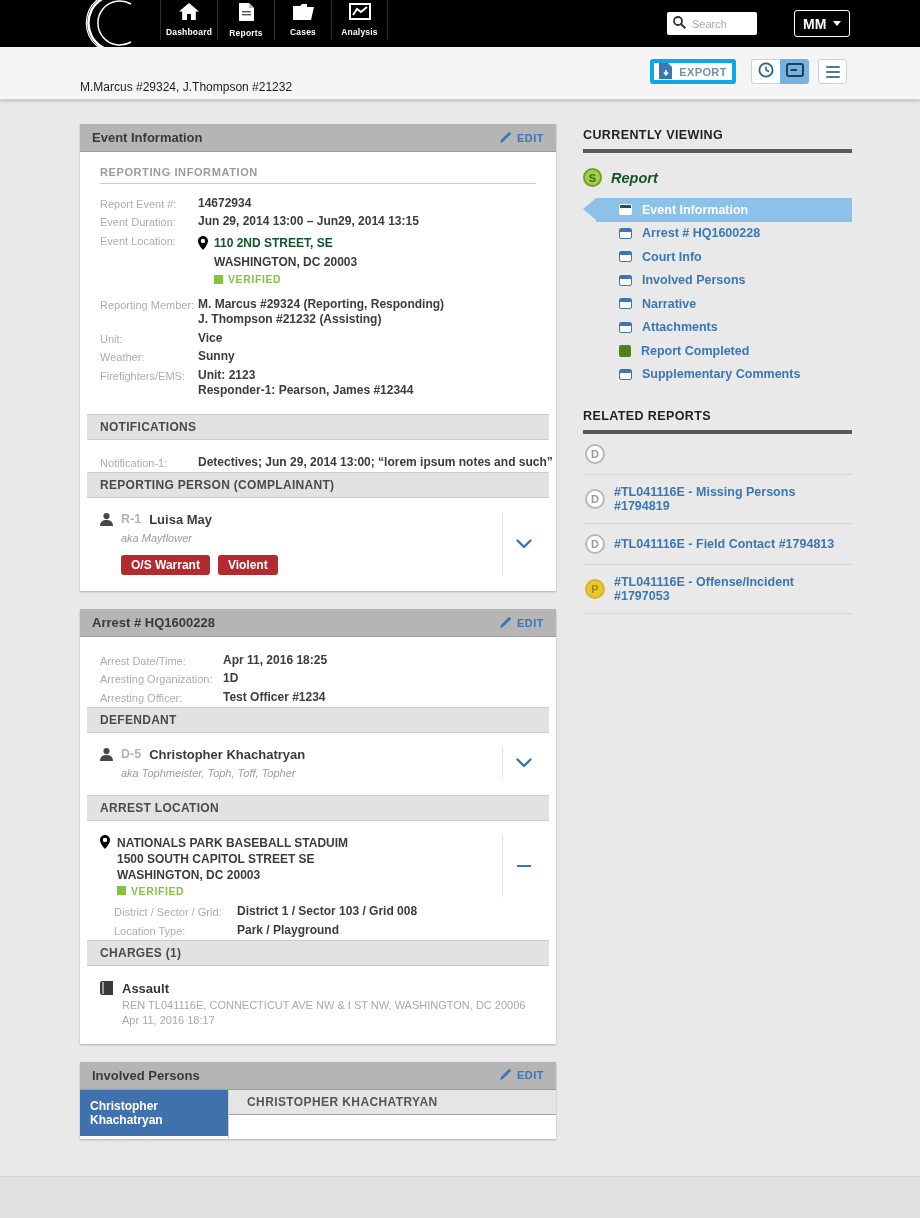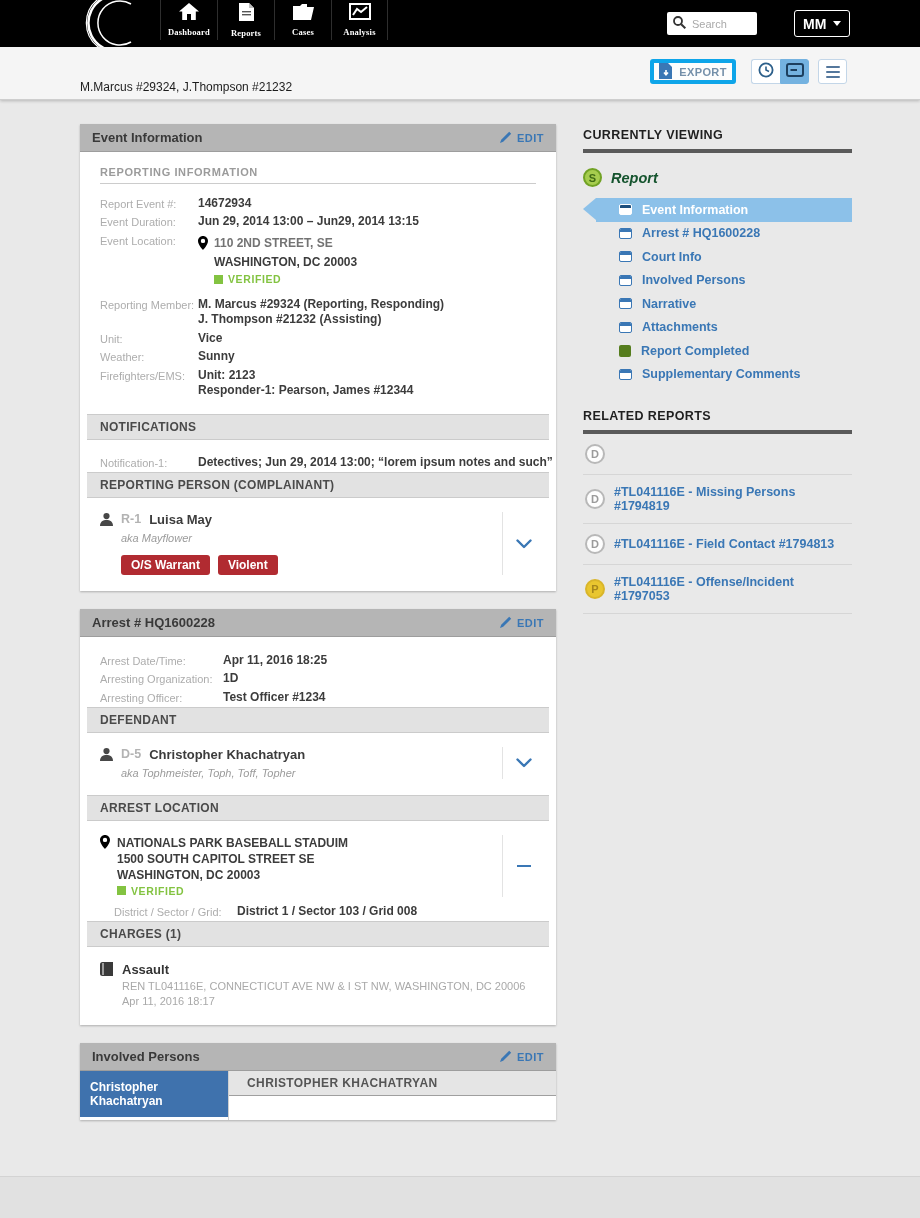--- a/index.html
+++ b/index.html
@@ -6,21 +6,21 @@
   html,body { margin:0; padding:0; }
   body {
     width:920px; height:1218px; position:relative;
     background:#e9e9e9;
     font-family:"Liberation Sans", sans-serif;
     overflow:hidden;
   }
   
   .topbar { height:47px; background:#000; position:relative; overflow:hidden; z-index:10; }
   .logo { position:absolute; left:74px; top:-14px; }
-  .topnav { position:absolute; left:160px; top:0; height:40px; display:flex;font-family:Liberation Serif, serif; }
+  .topnav { position:absolute; left:160px; top:0; height:40px; display:flex; }
   .nav-item { width:57px; display:flex; flex-direction:column; align-items:center; justify-content:center; gap:3px; border-left:1px solid #2e2e2e; color:#fff; cursor:pointer; }
   .nav-item:last-child { border-right:1px solid #2e2e2e; }
   .nav-label { font-size:8.5px; font-weight:bold; letter-spacing:0.2px; }
   .search-box { position:absolute; left:667px; top:12px; width:90px; height:23px; background:#fff; border-radius:2px; display:flex; align-items:center; padding:0 6px; gap:4px; }
   .search-box input { border:none; outline:none; width:100%; font-size:11px; color:#333; font-family:"Liberation Sans",sans-serif; background:transparent; }
   .search-box input::placeholder { color:#a9a9a9; }
   .user-menu { position:absolute; left:794px; top:10px; height:27px; min-width:54px; background:#000; border:1px solid #fff; border-radius:3px; color:#fff; display:flex; align-items:center; justify-content:center; gap:7px; font-weight:bold; font-size:14px; padding:0 8px; cursor:pointer; }
   .caret-down { width:0; height:0; border-left:4.5px solid transparent; border-right:4.5px solid transparent; border-top:5px solid #fff; }
   
   .pageheader { height:53px; background:#f5f5f5; border-bottom:1px solid #cecece; box-shadow:0 1px 3px rgba(0,0,0,0.22); position:relative; z-index:5; }
@@ -40,21 +40,21 @@
   
   .panel { background:#fff; box-shadow:0 1px 2px rgba(0,0,0,0.25); margin-bottom:18px; }
   .panel-header { height:28px; background:#b5b5b5; display:flex; align-items:center; padding:0 12px; border-bottom:1px solid #9d9d9d; }
   .panel-title { font-size:13px; font-weight:bold; color:#393939; flex:1; }
   .edit-link { display:flex; align-items:center; gap:5px; color:#3a77b5; font-size:11px; font-weight:bold; letter-spacing:0.5px; cursor:pointer; }
   .subheader { margin:14px 20px 10px 20px; padding-bottom:5px; border-bottom:1px solid #cccccc; font-size:11px; color:#9b9b9b; letter-spacing:0.6px; font-weight:600; }
   .frow { display:flex; padding:1.5px 0; margin-left:20px; }
   .flabel { flex:0 0 98px; font-size:11px; color:#adadad; padding-top:2px; }
   .flabel.wide { flex:0 0 123px; }
   .fval { font-size:12px; color:#3c3c3c; font-weight:600; line-height:15.5px; }
-  .loc-line1 { display:flex; gap:6px; align-items:flex-start; font-weight:bold; font-size:12px; color:#737373; margin-top:3px; }
+  .loc-line1 { display:flex; gap:6px; align-items:flex-start; font-weight:bold; font-size:12px; color:#14532d; margin-top:3px; }
   .loc-rest { font-weight:bold; font-size:12px; color:#3c3c3c; margin-left:16px; line-height:16px; }
   .verified { display:flex; align-items:center; gap:5px; margin-left:16px; margin-top:2px; }
   .vsq { width:9px; height:9px; background:#83c341; display:inline-block; }
   .vtext { color:#83c341; font-size:10.5px; font-weight:bold; letter-spacing:0.6px; }
   .section-bar { margin:14px 7px 0 7px; background:#e2e2e2; border-top:1px solid #cbcbcb; border-bottom:1px solid #cbcbcb; padding:5px 13px; font-size:12px; font-weight:bold; color:#4a4a4a; letter-spacing:0.3px; }
   .pad-after-bar { padding-top:15px; }
   .pad-bottom { }
   
   .card { display:flex; padding:14px 12px 16px 20px; }
   .card-main { flex:1; }
@@ -372,20 +372,24 @@
           </div>
         </div>
         <div class="card-action">
           <span class="minus-glyph"></span>
         </div>
       </div>
       <div class="frow" style="margin-left:34px">
         <span class="flabel wide">District / Sector / Grid:</span>
         <span class="fval">District 1 / Sector 103 / Grid 008</span>
       </div>
+      <div class="frow pad-bottom" style="margin-left:34px">
+        <span class="flabel wide">Location Type:</span>
+        <span class="fval">Park / Playground</span>
+      </div>
 
       <div class="section-bar" style="margin-top:0">CHARGES (1)</div>
       <div class="charge">
         <span>
           <svg width="13" height="14" viewBox="0 0 13 14">
               <path d="M2.5 0 H13 V14 H2.5 A2.5 2.5 0 0 1 0 11.5 V2.5 A2.5 2.5 0 0 1 2.5 0 Z" fill="#3a3a3a"></path>
               <line x1="3" y1="1" x2="3" y2="13" stroke="#fff" stroke-width="1"></line>
             </svg>
         </span>
         <span>

